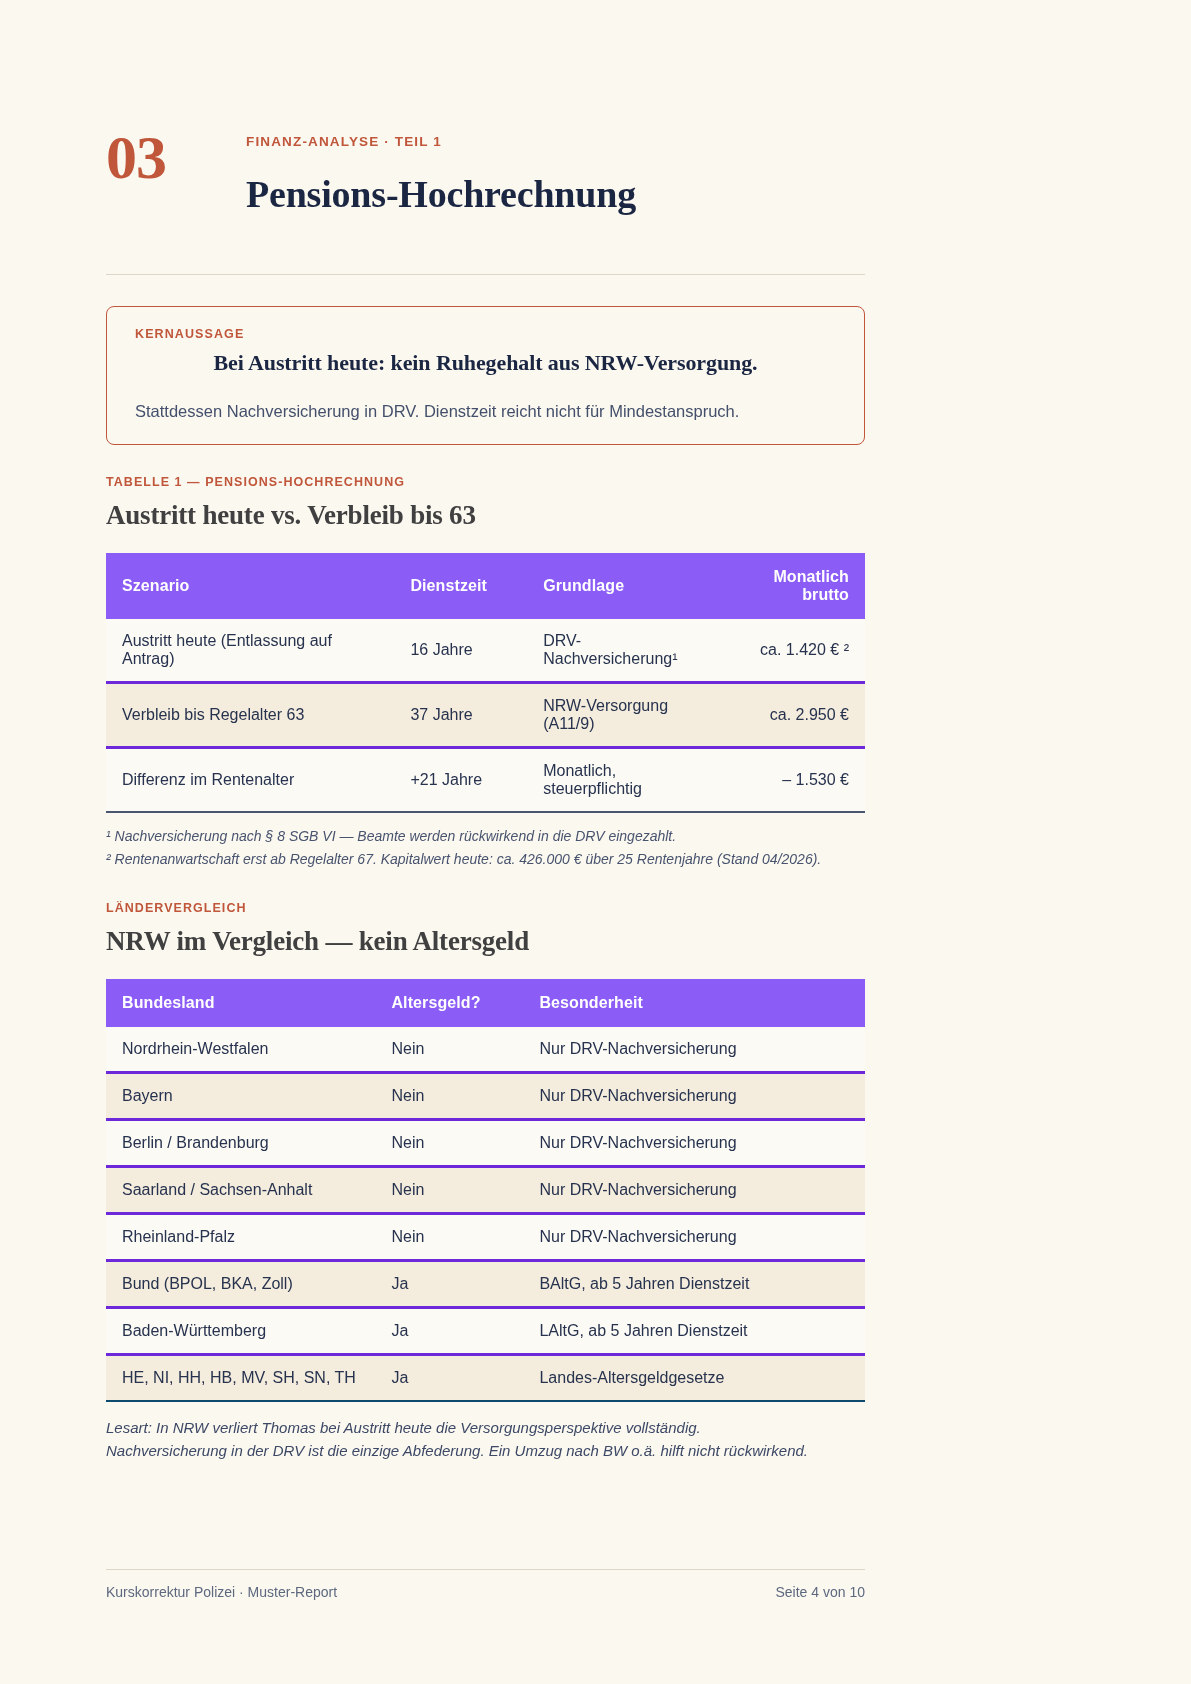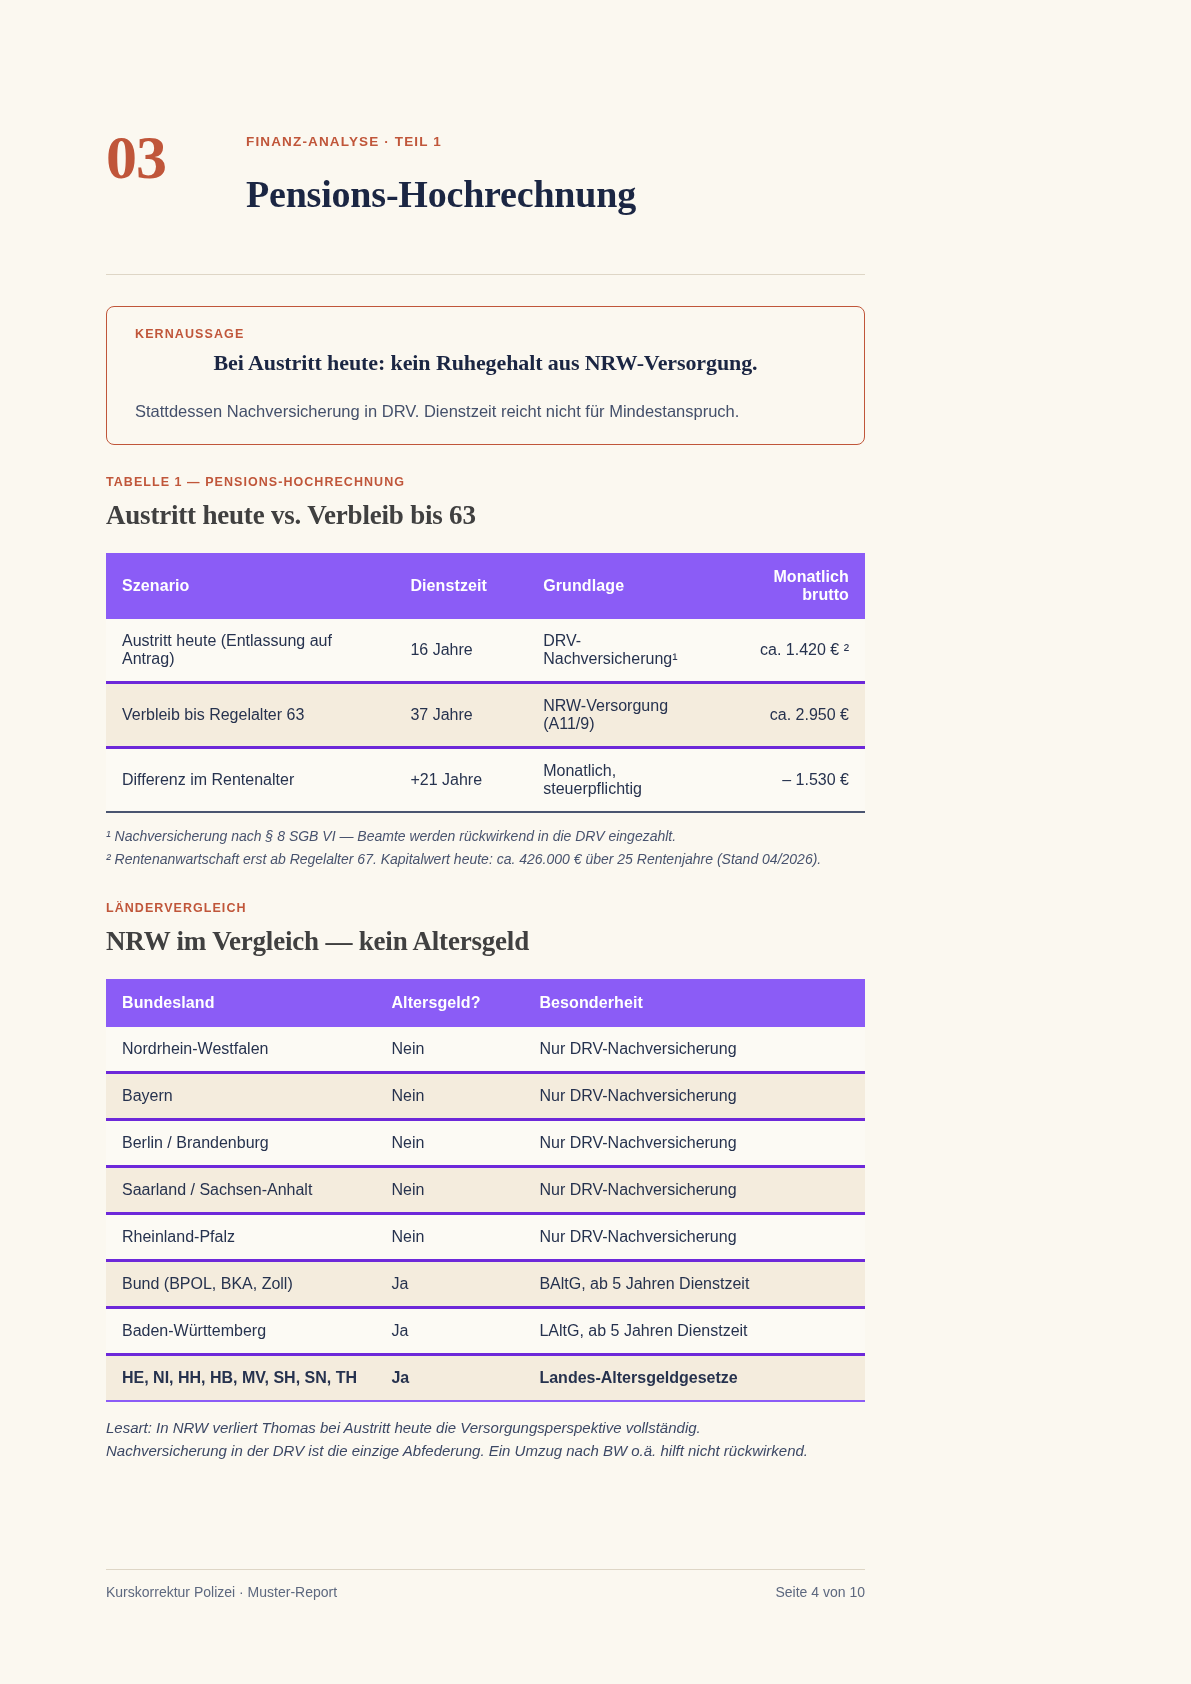--- a/index.html
+++ b/index.html
@@ -137,22 +137,21 @@
   tbody tr:nth-child(even) td {
     background: #f4ecdd;
   }
   tbody tr:nth-child(odd) td {
     background: #fcfaf4;
   }
   .t1 tbody tr:last-child td {
     border-bottom: 2px solid #4a5570;
   }
   .t2 tbody tr:last-child td {
-    border-bottom: 2px solid #8b5cf6;
-    font-weight: bold;
+    border-bottom: 2px solid #0c4a6e;
   }
   .num {
     text-align: right;
   }
   .t1 col.c1 { width: 38%; }
   .t1 col.c2 { width: 17.5%; }
   .t1 col.c3 { width: 25.5%; }
   .t1 col.c4 { width: 19%; }
   .t2 col.c1 { width: 35.5%; }
   .t2 col.c2 { width: 19.5%; }

